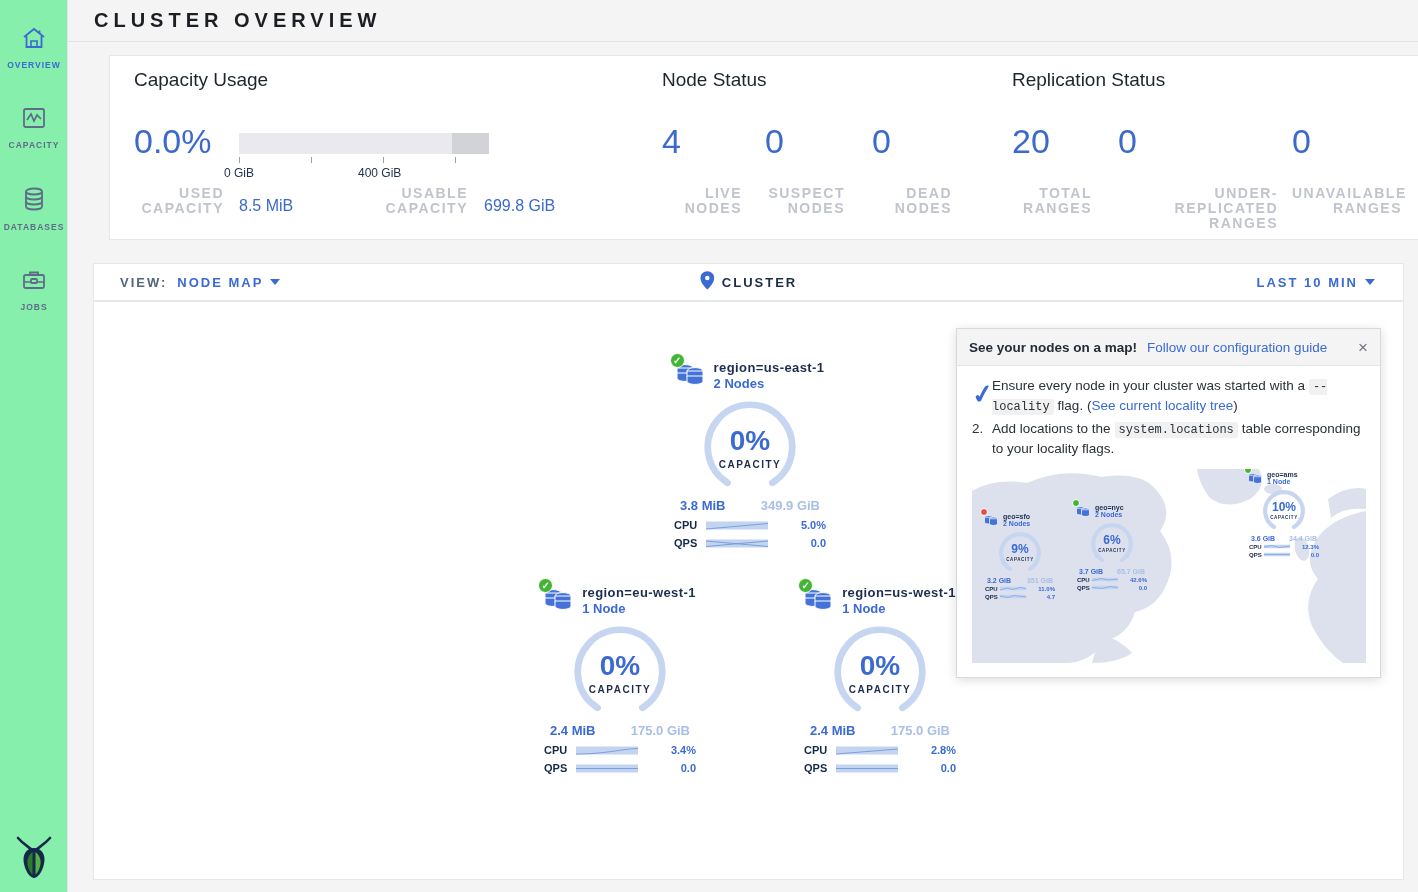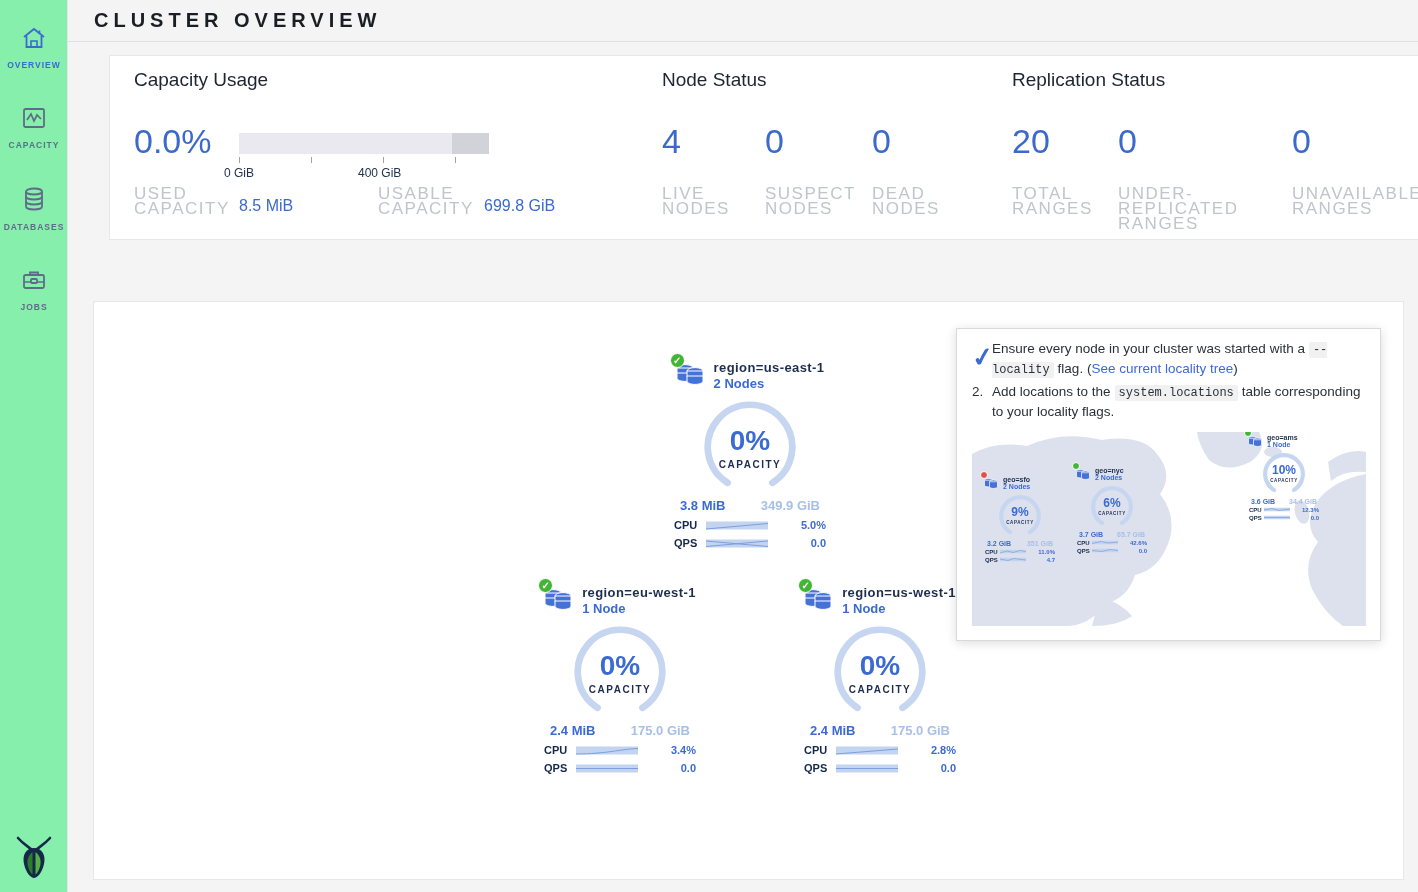--- a/index.html
+++ b/index.html
@@ -19,22 +19,22 @@
   
   .topbar { position:absolute; left:68px; top:0; width:1350px; height:42px;
     border-bottom:1px solid #e0e1e3; display:flex; align-items:center; padding-left:26px; }
   .topbar h1 { font-size:20px; font-weight:600; letter-spacing:5px; color:#1b1e23; }
 
   
   .card { background:#fff; border:1px solid #e6e7e9; }
   .summary { position:absolute; left:109px; top:55px; width:1311px; height:185px; }
   .sec-title { position:absolute; font-size:19px; font-weight:500; color:#1d2531; }
   .big-num { position:absolute; font-size:34px; color:#3b69cc; }
-  .cap-label { position:absolute; font-size:17px; font-weight:400; letter-spacing:1.5px;
-    color:#c0c4cc; line-height:15px; }
+  .cap-label { position:absolute; font-size:14px; font-weight:700; letter-spacing:1.5px;
+    color:#c0c4cc; line-height:15px;text-align:right; }
   .cap-value { position:absolute; font-size:16px; color:#3b69cc; }
   .bar-wrap { position:absolute; left:129px; top:77px; width:250px; height:21px; background:#e9e9ef; }
   .bar-dark { position:absolute; right:0; top:0; width:37px; height:21px; background:#d2d3d9; }
   .tick { position:absolute; top:101px; width:1px; height:6px; background:#9aa1ac; }
   .tick-lbl { position:absolute; top:110px; font-size:12px; color:#22334f; }
 
   
   .viewbar { position:absolute; left:93px; top:263px; width:1311px; height:38px;
     display:flex; align-items:center; padding:0 28px 0 26px; }
   .vb-label { font-size:13px; font-weight:600; letter-spacing:2px; color:#54657e; }
@@ -203,20 +203,40 @@
 
     <div class="sec-title" style="left:902px; top:13px;">Replication Status</div>
     <div class="big-num" style="left:902px; top:66px;">20</div>
     <div class="cap-label" style="left:902px; top:130px; width:80px;">TOTAL RANGES</div>
     <div class="big-num" style="left:1008px; top:66px;">0</div>
     <div class="cap-label" style="left:1008px; top:130px; width:160px;">UNDER-REPLICATED RANGES</div>
     <div class="big-num" style="left:1182px; top:66px;">0</div>
     <div class="cap-label" style="left:1182px; top:130px; width:110px;">UNAVAILABLE RANGES</div>
   </section>
 
+  <section class="card viewbar">
+    <span class="vb-label">VIEW:</span>
+    <span class="vb-link">
+      <span>NODE MAP</span>
+      <span class="caret"></span>
+    </span>
+    <span class="vb-center">
+      <span>
+        <svg width="14" height="19" viewBox="0 0 16 21">
+          <path d="M8 0 C3.6 0 0 3.6 0 8 C0 13.4 8 21 8 21 C8 21 16 13.4 16 8 C16 3.6 12.4 0 8 0 Z" fill="#3b6ad3"></path>
+          <circle cx="8" cy="7.6" r="2.6" fill="#fff"></circle>
+        </svg>
+      </span>
+      <span class="vb-crumb">CLUSTER</span>
+    </span>
+    <span class="vb-link vb-right">
+      <span>LAST 10 MIN</span>
+      <span class="caret"></span>
+    </span>
+  </section>
 
   <section class="card mapcard">
 
     <div class="marker" style="left:570px; top:58px;">
       <div class="mk-head">
         <span class="mk-iconwrap">
           <span class="mk-badge badge-ok">✓</span>
           <svg width="28" height="27" viewBox="0 0 28 27">
             <g fill="#4472d8" stroke="#fff" stroke-width="1">
               <ellipse cx="9" cy="8" rx="8" ry="3.4"></ellipse>
@@ -355,20 +375,25 @@
         <span class="rl">QPS</span>
         <svg width="62" height="11" viewBox="0 0 62 11">
           <rect x="0" y="1.5" width="62" height="8" fill="#c3d4f1"></rect>
           <line x1="0" y1="5.5" x2="62" y2="5.5" stroke="#7b9fdc" stroke-width="1"></line>
         </svg>
         <span class="rv">0.0</span>
       </div>
     </div>
 
     <div class="popup">
+      <div class="pop-head">
+        <span class="pop-title">See your nodes on a map!</span>
+        <span class="pop-link">Follow our configuration guide</span>
+        <span class="pop-close">×</span>
+      </div>
       <div class="pop-body">
         <div class="step">
           <span class="num bigcheck">✓</span>
           <span>Ensure every node in your cluster was started with a</span><span class="chip">--locality</span><span>flag. (</span><span class="inlink">See current locality tree</span><span>)</span>
         </div>
         <div class="step">
           <span class="num">2.</span>
           <span>Add locations to the</span><span class="chip">system.locations</span><span>table corresponding to your locality flags.</span>
         </div>
 

